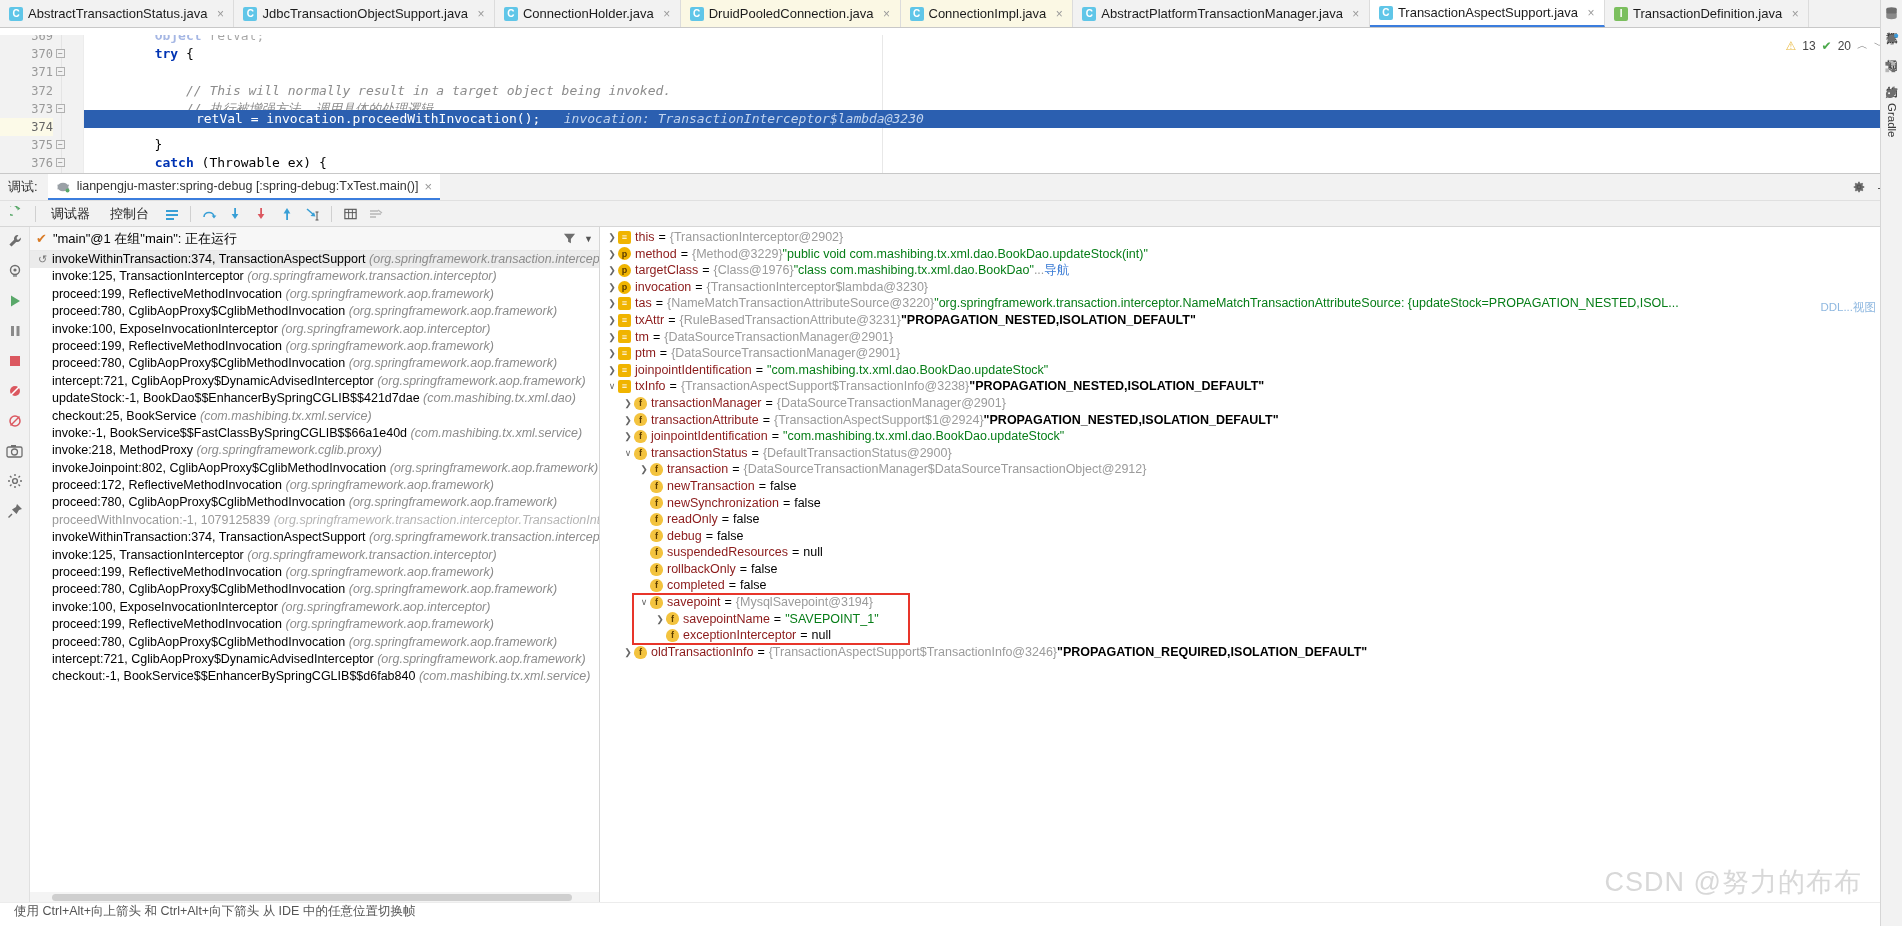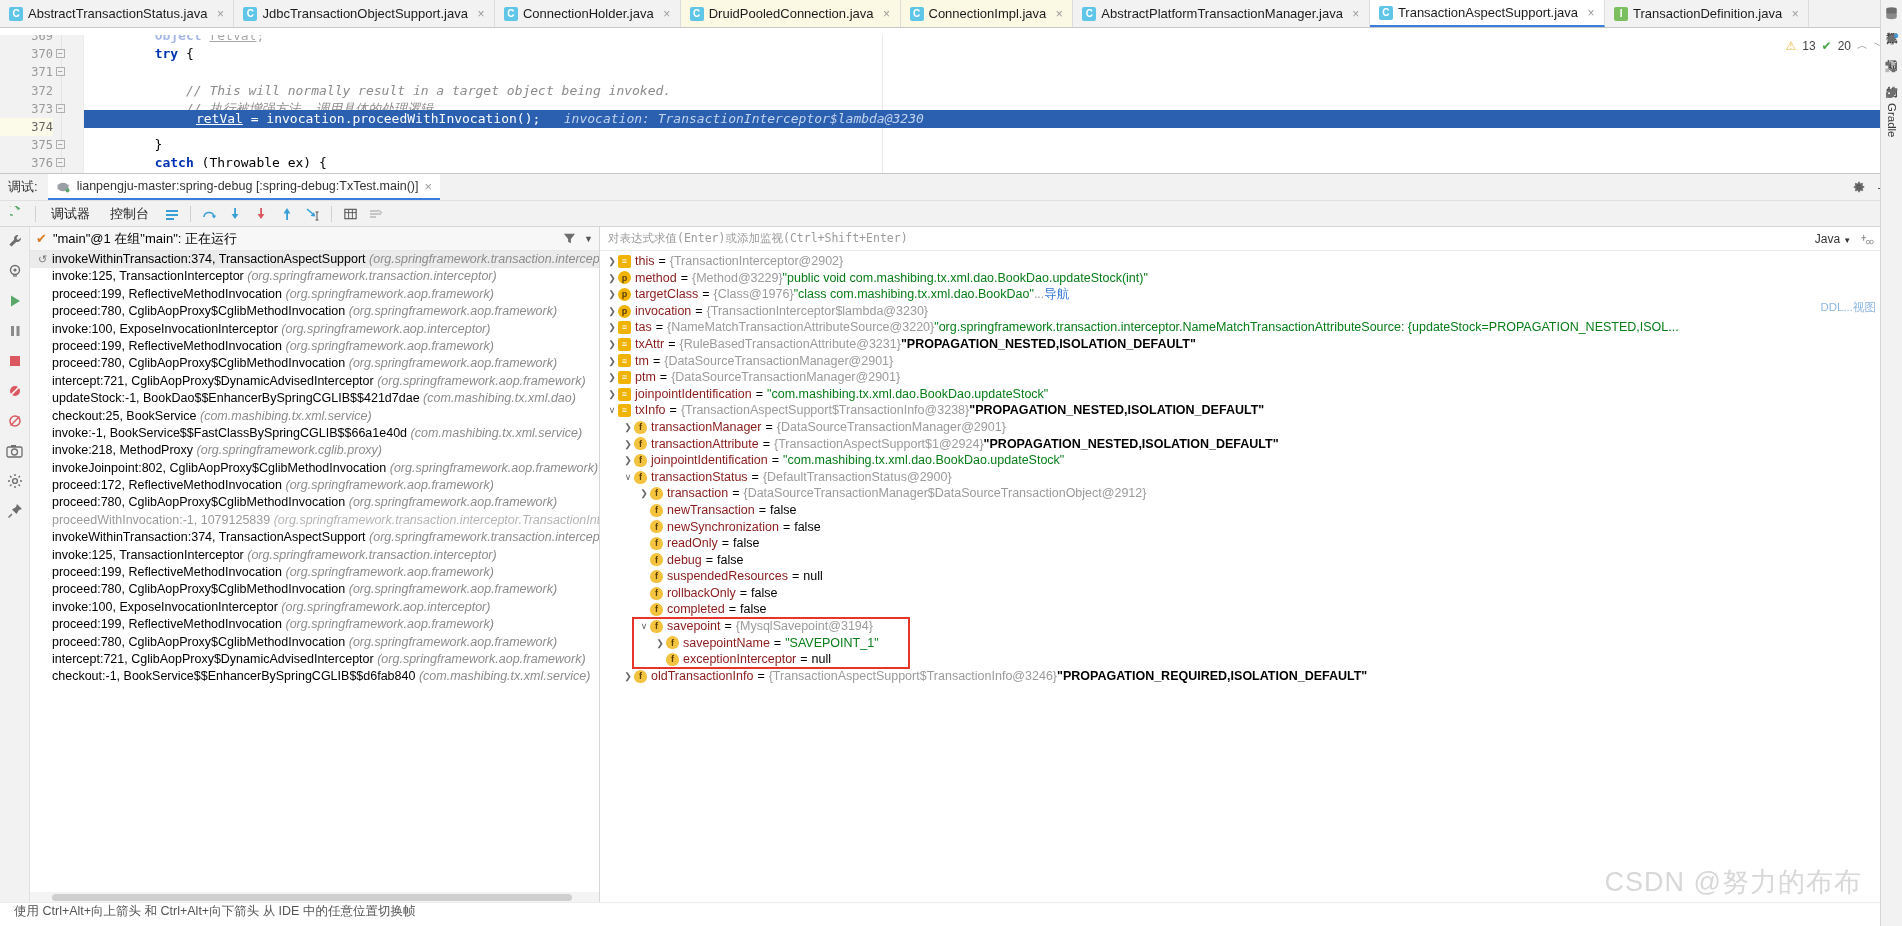--- a/index.html
+++ b/index.html
@@ -50,21 +50,21 @@
   }
   .foldcol { width: 22px; flex: 0 0 22px; background: #f2f2f2; border-right:1px solid #ececec;}
   .codecol { flex: 1; position: relative; font-family: "DejaVu Sans Mono", monospace; font-size: 13px; }
   .crow { height: 18.2px; line-height: 18.2px; white-space: pre; position: relative; }
   .gnum { height: 18.2px; line-height: 18.2px; }
   .gnum.cur { background: #fcfae8; color: #666; }
   .crow.hl { background: #2b5fb0; color: #fff; }
   .kw { color: #0033b3; font-weight: bold; }
   .cmt { color: #8c8c8c; font-style: italic; }
   .hint { color: #c2d4ee; font-style: italic; }
-  .var-u { text-decoration: underline; }
+  .var-u { }
   .editor-vline { position: absolute; top:0; bottom:0; width:1px; background:#e8e8e8; }
   .errstrip {
     position: absolute; right: 0; top: 0; bottom: 0; width: 12px;
     background: #fafafa; border-left: 1px solid #e8e8e8;
   }
   .mark { position:absolute; right:0; width:12px; height:2px; }
   .warnbar {
     position: absolute; right: 14px; top: 2px; display:flex; align-items:center; gap:6px;
     font-size: 12px; color: #444; background: #fff; padding: 1px 3px; z-index: 5;
   }
@@ -464,36 +464,20 @@
           <div class="frame"><span>proceed:780, CglibAopProxy$CglibMethodInvocation</span><span class="pkg"> (org.springframework.aop.framework)</span></div>
           <div class="frame"><span>intercept:721, CglibAopProxy$DynamicAdvisedInterceptor</span><span class="pkg"> (org.springframework.aop.framework)</span></div>
           <div class="frame"><span>checkout:-1, BookService$$EnhancerBySpringCGLIB$$d6fab840</span><span class="pkg"> (com.mashibing.tx.xml.service)</span></div>
         </div>
       <div class="frames-scroll-h">
         <div class="thumb"></div>
       </div>
     </div>
 
     <div class="vars-pane">
-      <div class="vars-header">
-        <span style="font-family:'DejaVu Sans Mono', monospace;font-size:11.5px;">对表达式求值(Enter)或添加监视(Ctrl+Shift+Enter)</span>
-        <span class="vh-right">
-          <span style="color:#333;">
-            <span>Java</span><span style="font-size:8px;margin-left:3px;">▼</span>
-          </span>
-          <span>
-            <svg width="14" height="14" viewBox="0 0 16 16">
-                <path d="M3 3 v7 M0.5 6.5 h5" stroke="#9a9a9a" stroke-width="1.3"></path>
-                <circle cx="8" cy="11.5" r="2" fill="none" stroke="#9a9a9a" stroke-width="1.1"></circle>
-                <circle cx="12" cy="11.5" r="2" fill="none" stroke="#9a9a9a" stroke-width="1.1"></circle>
-              </svg>
-          </span>
-          <span style="font-size:9px;color:#555;">▼</span>
-        </span>
-      </div>
       <div class="vars-list" id="vars-host">
         <div class="highlight-box" id="hlbox1" style="left: 32px; top: 366.2px; width: 278px; height: 51.8px; border-color: rgb(232, 53, 42);"></div>
       <div class="vrow" style="padding-left: 6px;">
             <span class="arrow">❯</span>
             <span class="vicon local">≡</span>
             <span class="vname">this</span>
             <span class="veq">=</span>
             <span class="vtype">{TransactionInterceptor@2902}</span>
           </div>
           <div class="vrow" style="padding-left: 6px;">

